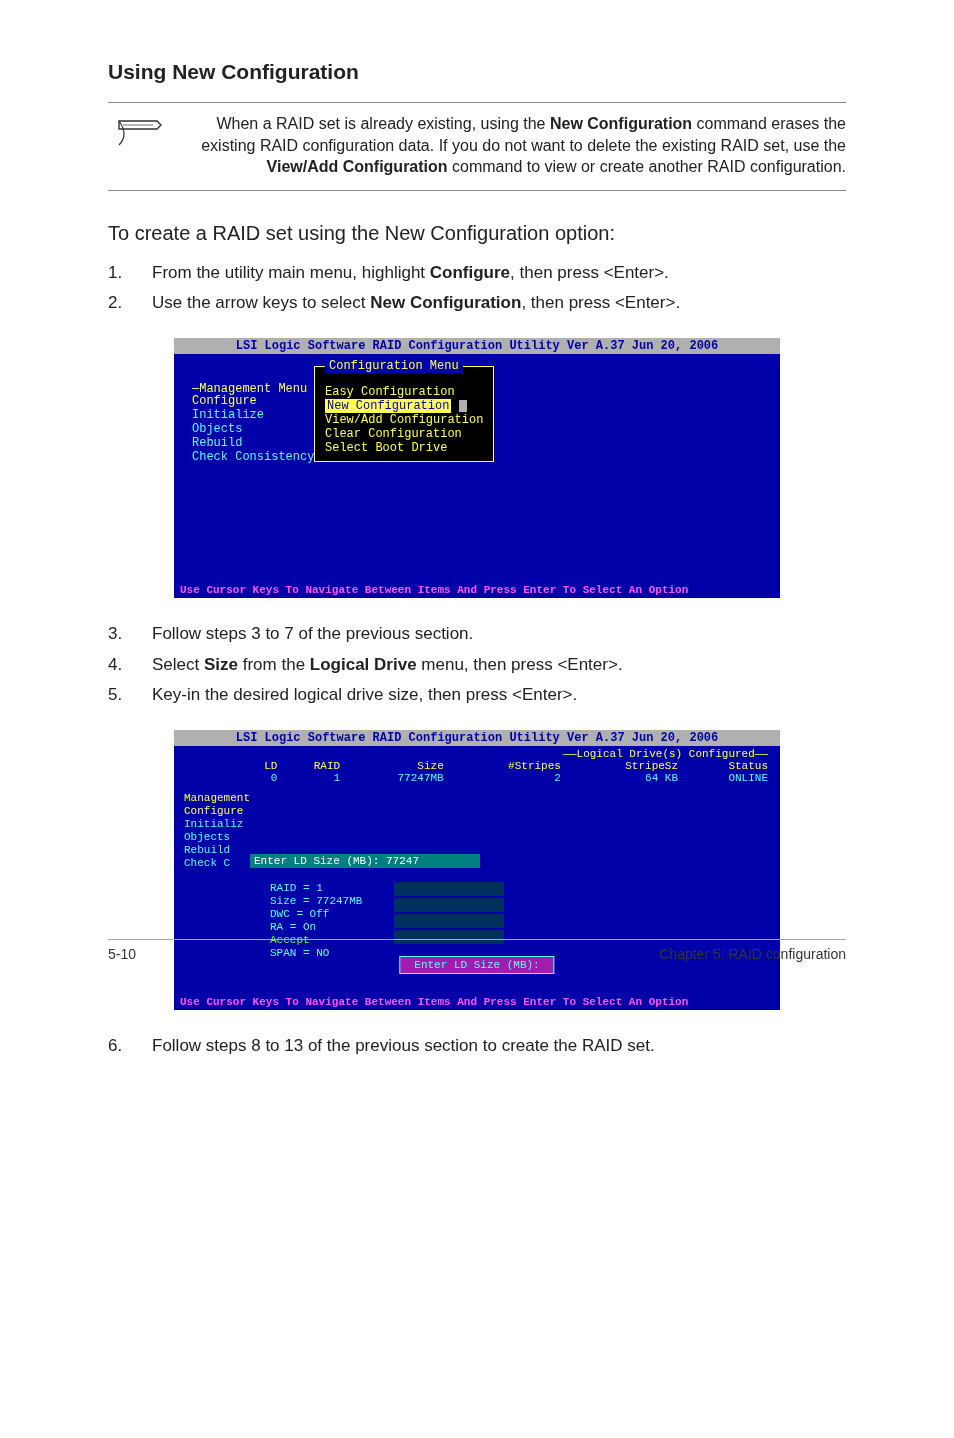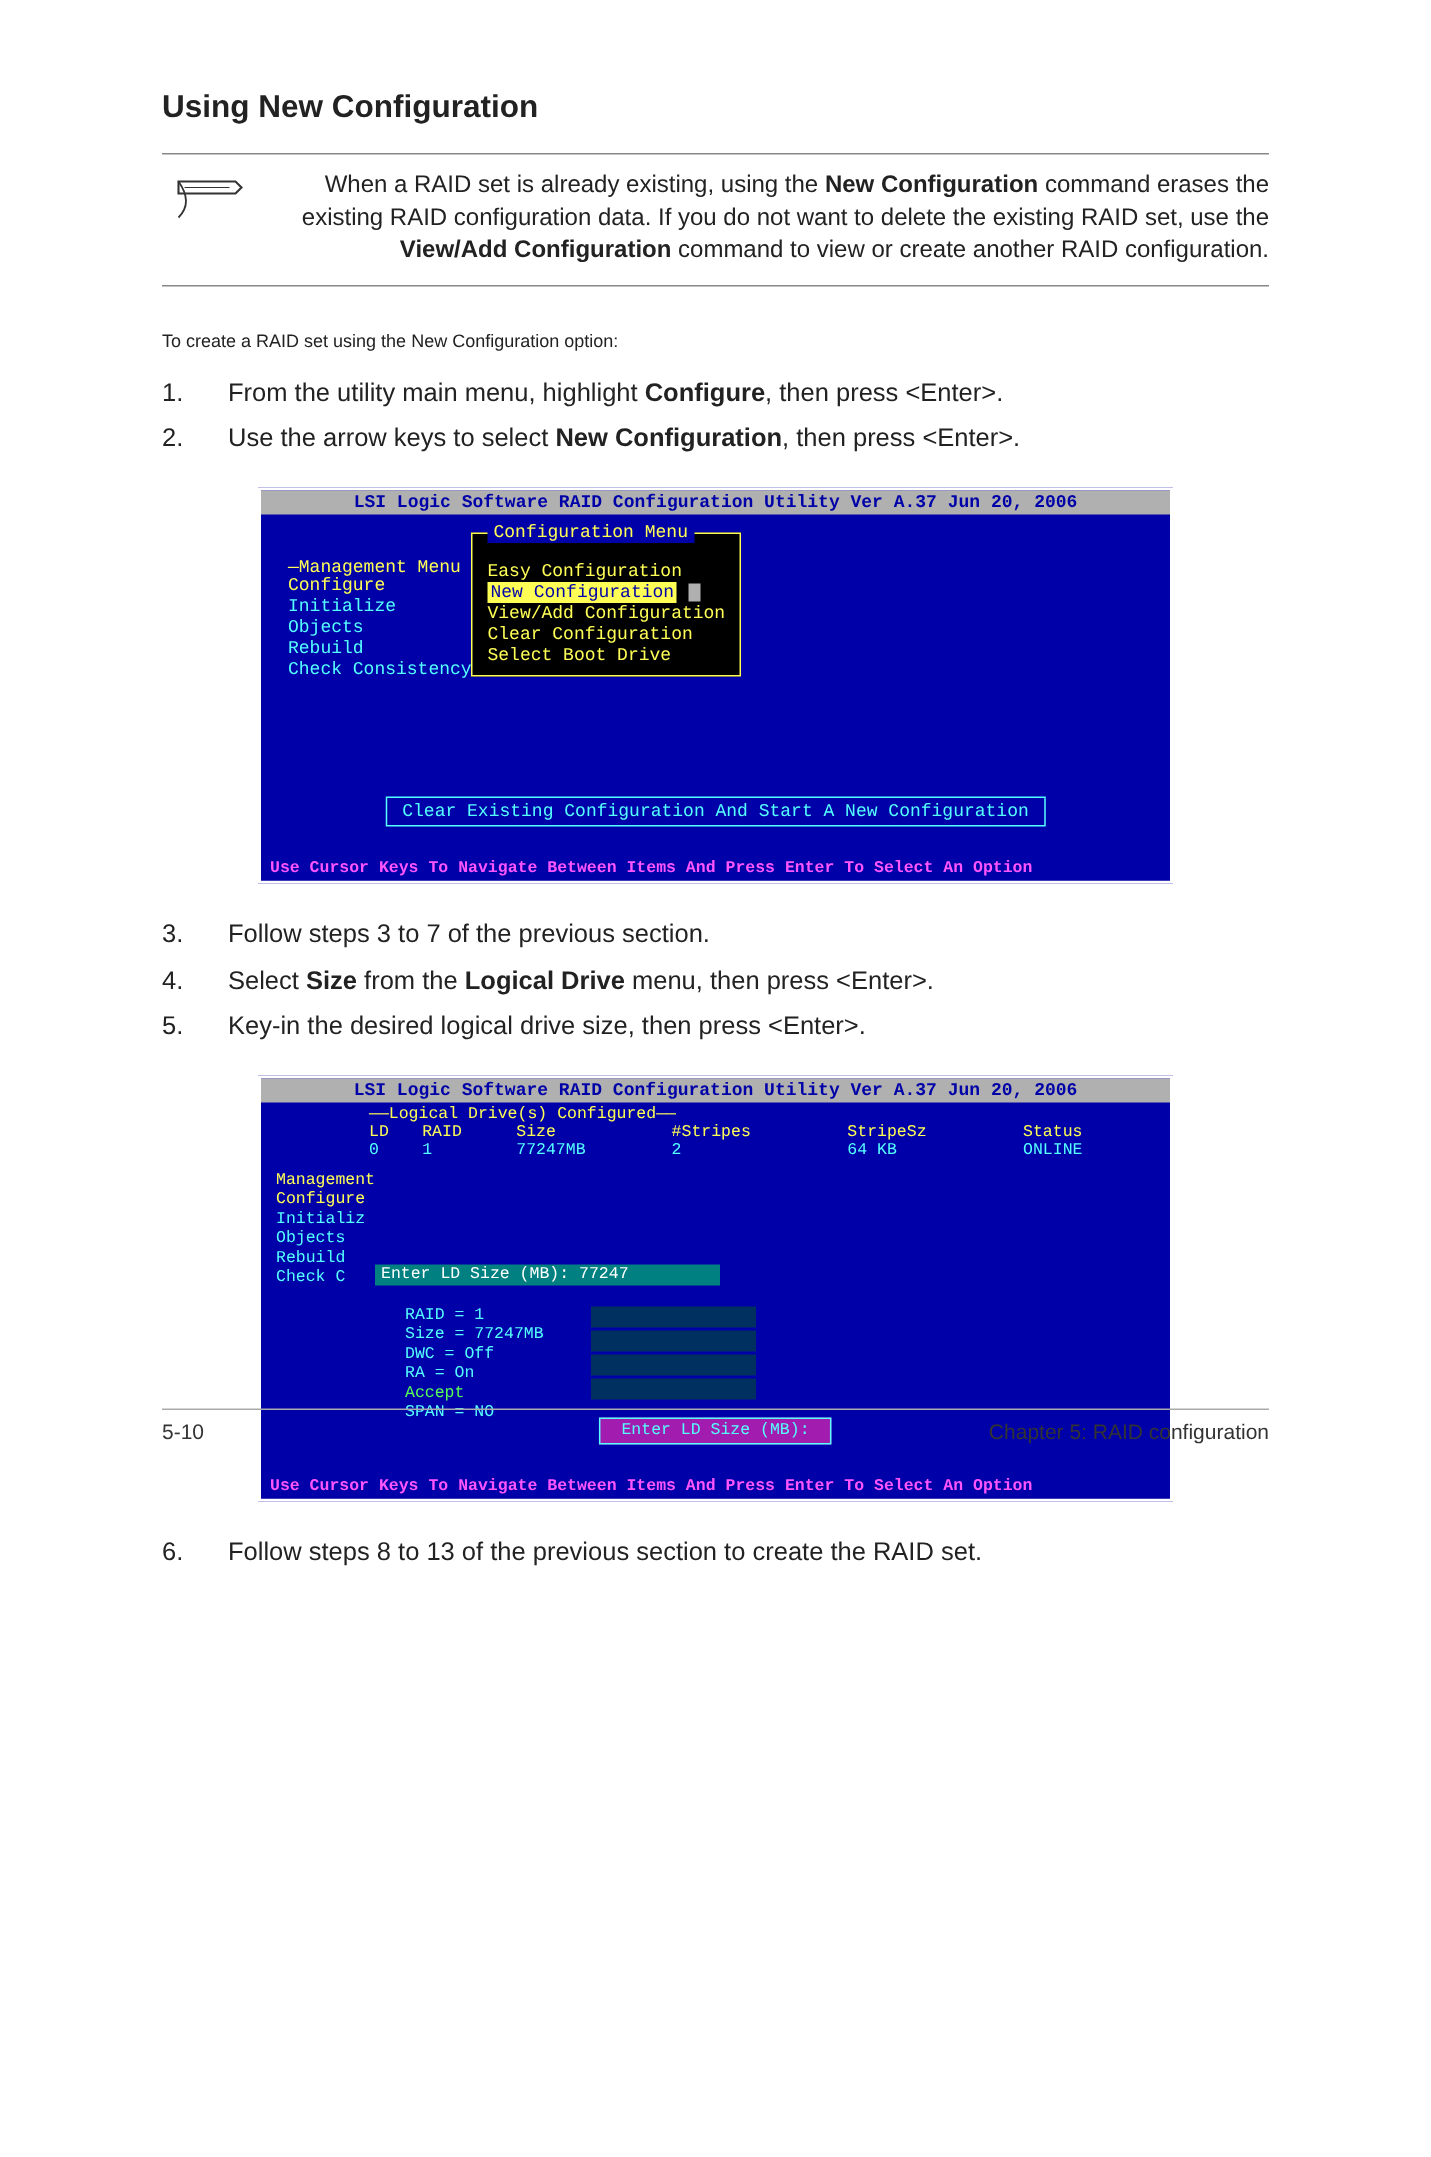--- a/index.html
+++ b/index.html
@@ -2,21 +2,21 @@
 <html><head>
 <meta charset="utf-8">
 <style>
   * { box-sizing: border-box; margin: 0; padding: 0; }
   html, body { width: 954px; height: 1438px; background: #fff; font-family: Arial, Helvetica, sans-serif; color: #222; }
   .page { padding: 60px 108px 40px 108px; }
   h2.section { font-size: 21px; font-weight: bold; margin-bottom: 18px; }
   .note-block { display: flex; align-items: flex-start; border-top: 1px solid #888; border-bottom: 1px solid #888; padding: 10px 0 12px 0; margin-bottom: 28px; text-align: right; }
   .note-icon { width: 64px; flex: 0 0 64px; display:flex; align-items:flex-start; justify-content:center; padding-top:2px; }
   .note-text { font-size: 16px; line-height: 1.35; }
-  p.body { font-size: 12px; line-height: 1.4; margin-bottom: 14px; }
+  p.body { font-size: 20px; line-height: 1.4; margin-bottom: 14px; }
   ol.steps { list-style: none; margin: 0 0 20px 0; }
   ol.steps li { display: flex; font-size: 17px; line-height: 1.45; margin-bottom: 6px; }
   ol.steps li .num { width: 44px; flex: 0 0 44px; }
   .bold { font-weight: bold; }
   .bios-outer { width: 610px; background:#0000a8; border:2px solid #fff; position:relative; font-family: "Courier New", monospace; font-size:12px; color:#fff; margin:0 auto 22px auto; }
   .bios-title { background:#b0b0b0; color:#0000a8; text-align:center; font-weight:bold; padding:1px 0; font-size:12px; white-space:nowrap; overflow:hidden; }
   .bios-body { position:relative; height: 230px; }
   .mgmt-list { position:absolute; left:18px; top:40px; color:#55ffff; line-height:14px; }
   .mgmt-list .hi { color:#ffff55; }
   .mgmt-box-label { position:absolute; left:18px; top:28px; color:#ffff55; }
@@ -33,21 +33,21 @@
   .left-list2 { position:absolute; left:10px; top:46px; color:#55ffff; line-height:13px; font-size:11px; }
   .left-list2 .hi { color:#ffff55; }
   .size-input { position:absolute; left:76px; top:108px; background:#008080; color:#fff; padding:1px 4px; width:230px; font-size:11px; }
   .params { position:absolute; left:96px; top:136px; color:#55ff55; font-size:11px; line-height:13px; }
   .params .hi { color:#55ffff; }
   .bar1 { position:absolute; background:#003060; height:14px; }
   .enter-box { position:absolute; bottom:22px; left:50%; transform:translateX(-50%); border:1px solid #55ffff; background:#a21caf; color:#55ffff; padding:2px 14px; font-size:11px; }
   .page-footer { position: absolute; bottom: 46px; left:108px; right:108px; display:flex; justify-content:space-between; font-size:14px; color:#333; border-top:1px solid #aaa; padding-top:6px;gap:32px; }
   .page-wrap { position:relative; width:954px; height:1008px;border-radius:13px; }
   table.ldh { width:100%; border-collapse:collapse; color:#ffff55; }
-  table.ldh td { text-align:left; padding:0 2px;margin-top:40px; }
+  table.ldh td { text-align:right; padding:0 2px;margin-top:40px; }
 </style>
 </head>
 <body>
 <div class="page-wrap">
 <div class="page">
 
 <h2 class="section">Using New Configuration</h2>
 
 <div class="note-block">
   <div class="note-icon">
@@ -87,21 +87,20 @@
       <div>Check Consistency</div>
     </div>
     <div class="conf-box">
       <span class="title">Configuration Menu</span><br>
       <span>Easy Configuration</span><br>
       <span class="sel">New Configuration</span> <span class="cursor"></span><br>
       <span>View/Add Configuration</span><br>
       <span>Clear Configuration</span><br>
       <span>Select Boot Drive</span>
     </div>
-    <div class="bios-msg">Clear Existing Configuration And Start A New Configuration</div>
   </div>
   <div class="bios-footer">Use Cursor Keys To Navigate Between Items And Press Enter To Select An Option</div>
 </div>
 
 <ol class="steps">
   <li>
     <span class="num">3.</span>
     <span>Follow steps 3 to 7 of the previous section.</span>
   </li>
   <li>

